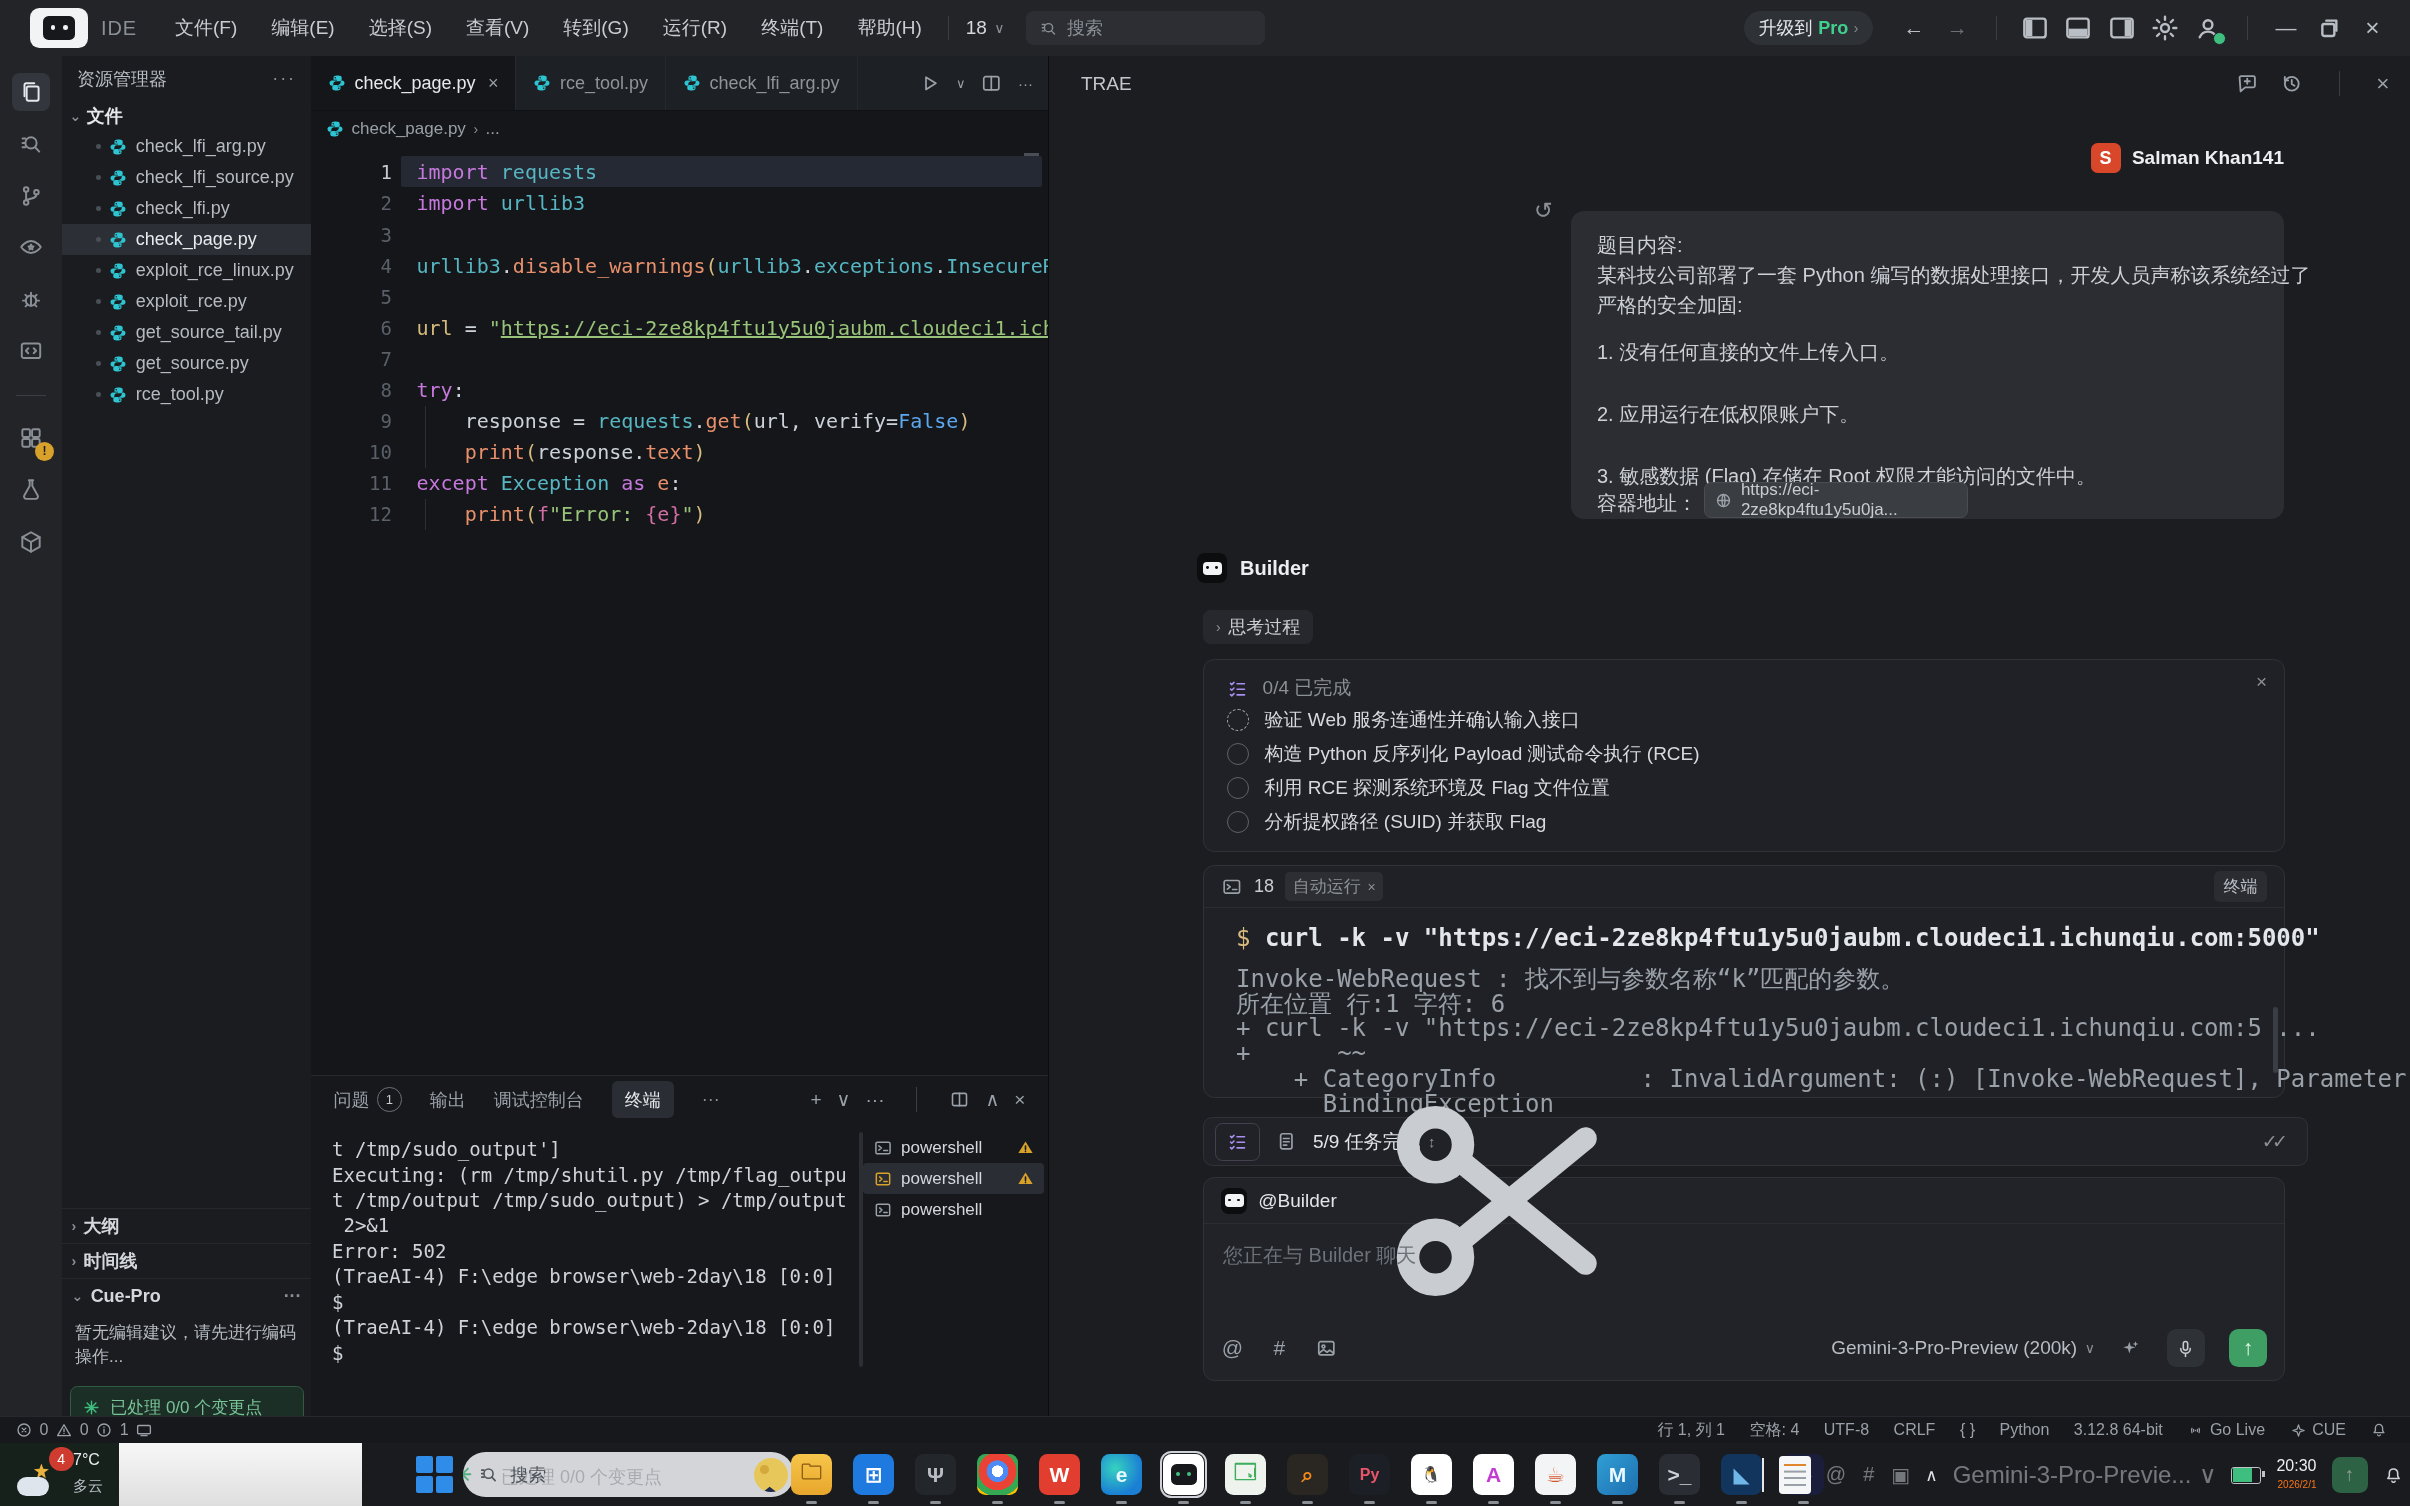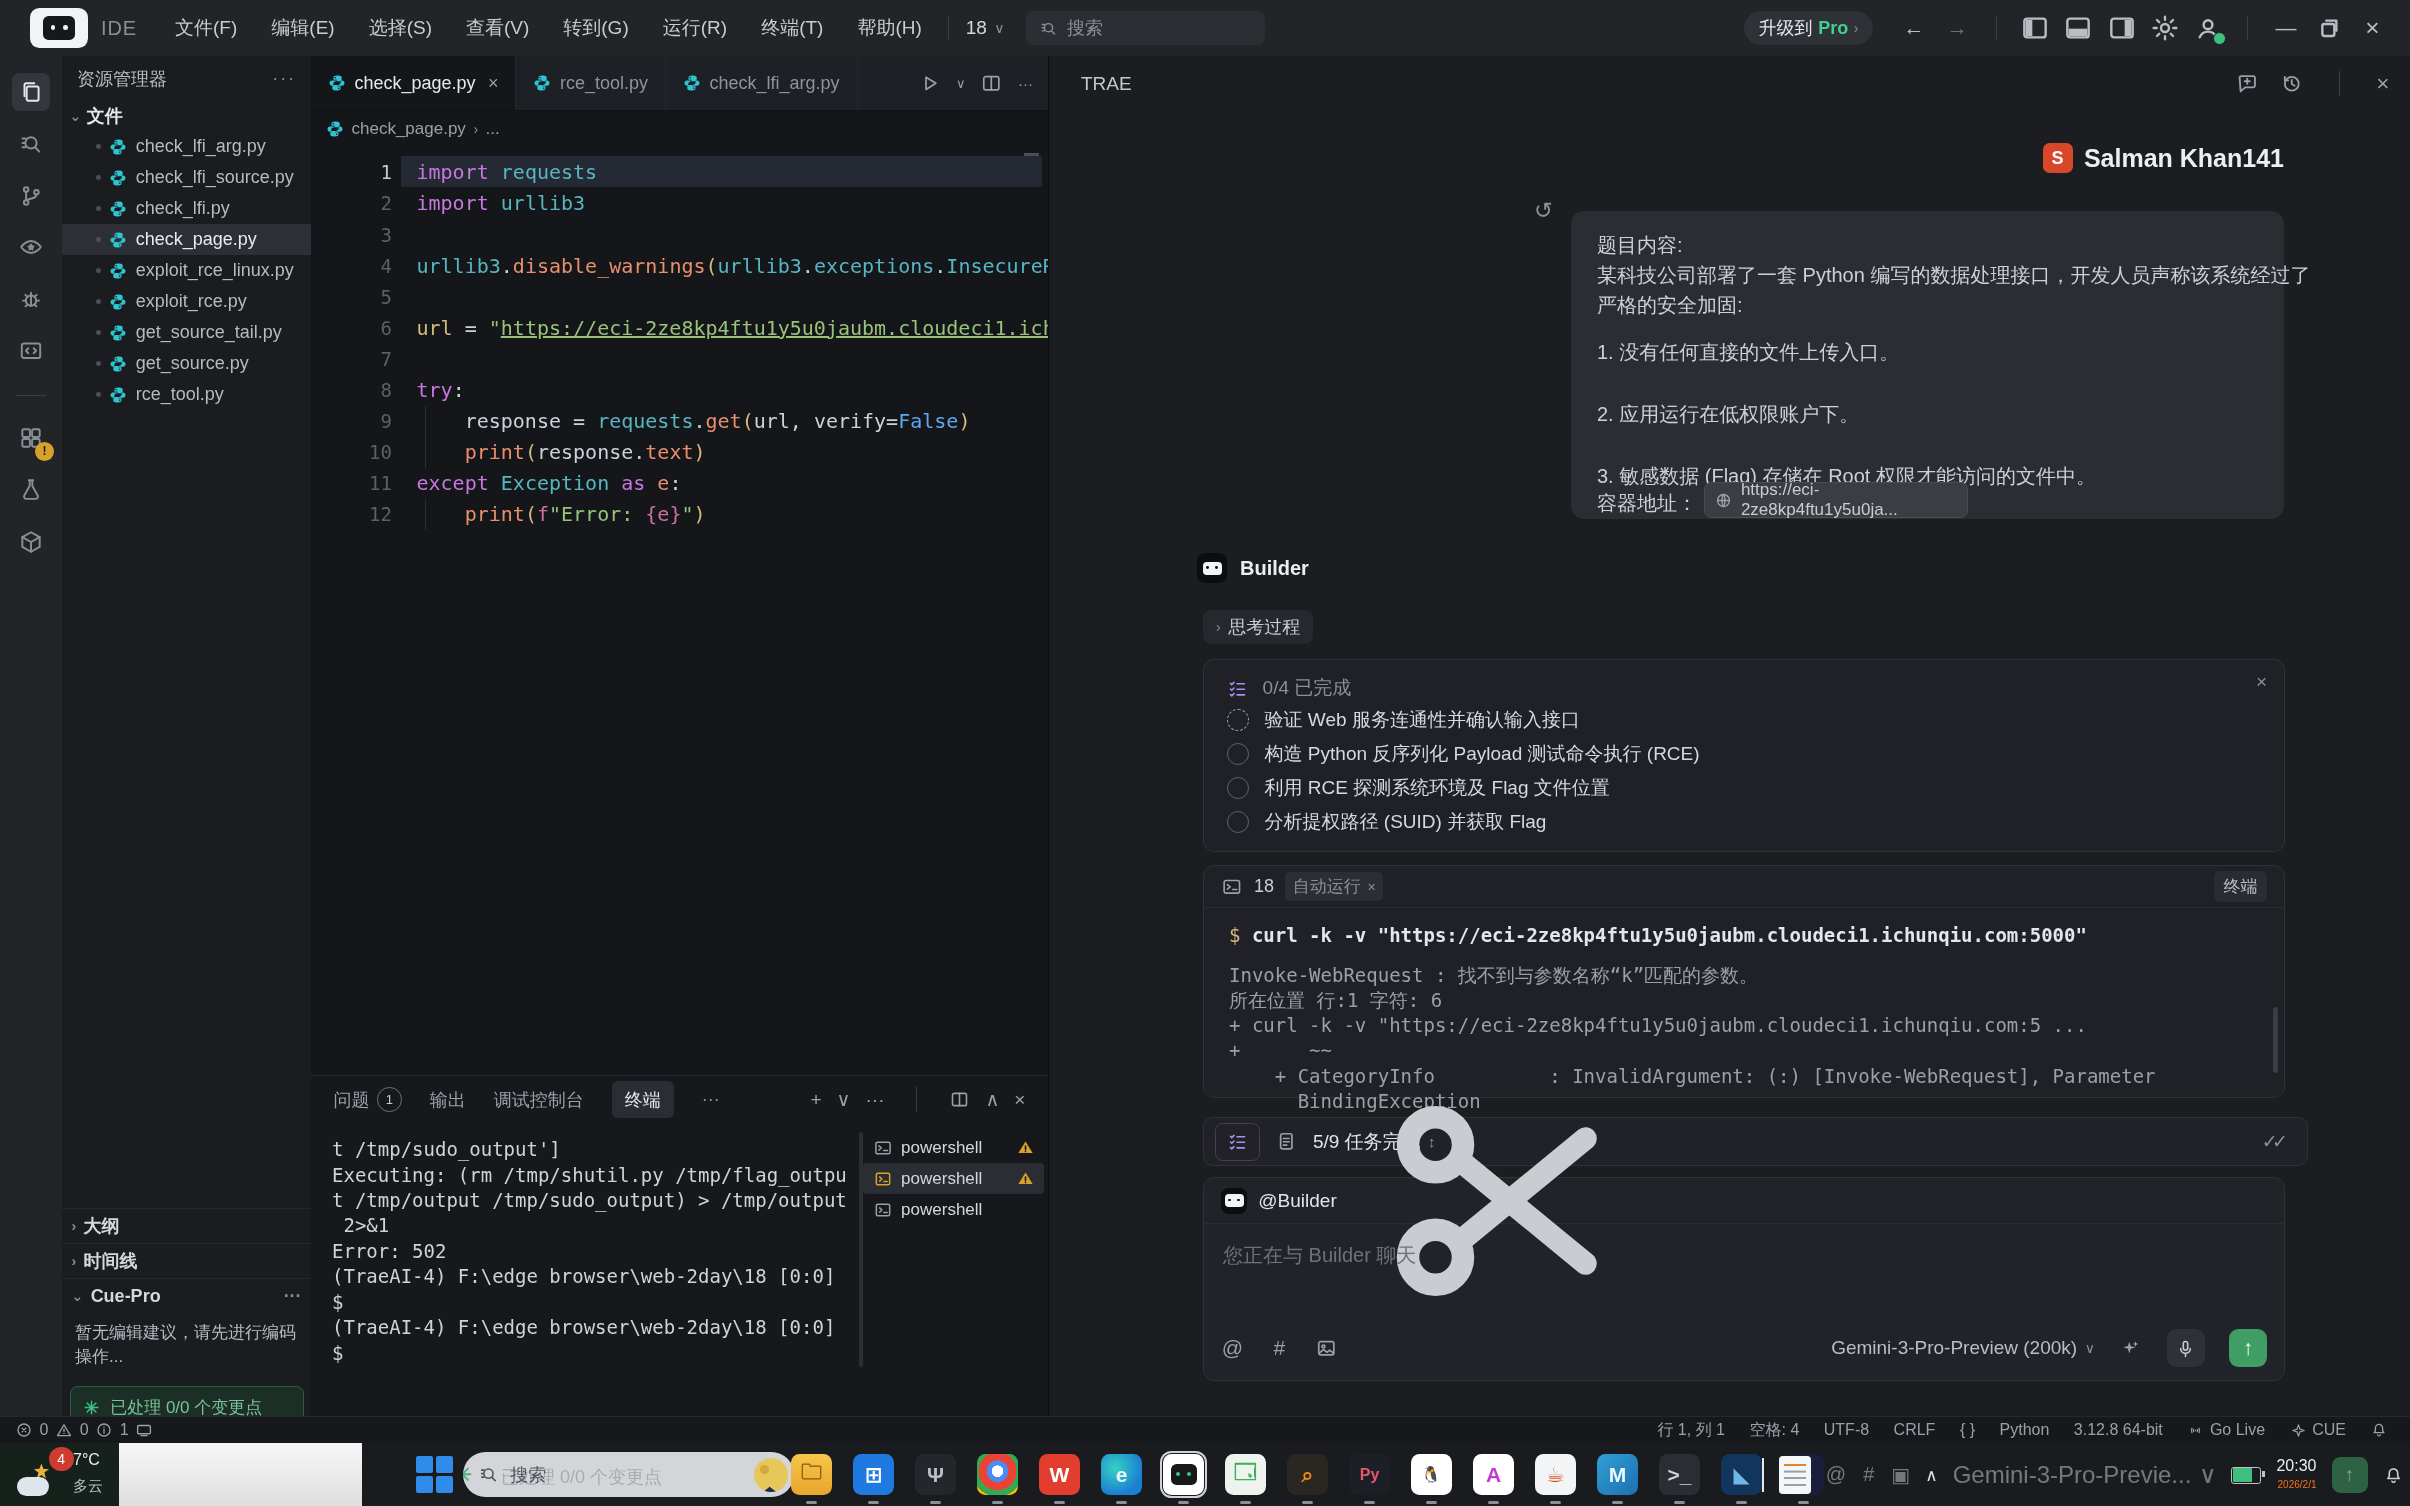--- a/index.html
+++ b/index.html
@@ -103,21 +103,21 @@
   #panel-scroll{position:absolute;right:185px;top:56px;width:3.8px;height:235px;background:#2b2e33;border-radius:1.9px;}
 
   
   #chat{left:1048px;top:56px;width:1363px;height:1360px;background:#1b1d21;border-left:0.9px solid #0b0c0e;}
   #chat-head{height:55px;display:flex;align-items:center;padding:0 22.6px 0 32px;color:#c3c7cd;font-size:19px;}
   #chat-head .hicons{margin-left:auto;display:flex;align-items:center;gap:19px;color:#9aa0a8;}
   #chat-head .icon{width:24.5px;height:24.5px;}
   #user-row{position:absolute;right:128px;top:87px;display:flex;align-items:center;gap:11.3px;}
   #user-avatar{width:30px;height:30px;border-radius:6.6px;background:#d9472b;color:#fff;font-weight:bold;
                font-size:18px;display:flex;align-items:center;justify-content:center;}
-  #user-name{font-weight:bold;color:#eceef1;font-size:25px;}
+  #user-name{font-weight:bold;color:#eceef1;font-size:19px;}
   #undo-ico{position:absolute;left:485px;top:141px;color:#8a8f96;font-size:22.6px;}
   #user-card{position:absolute;left:522px;top:155px;width:713px;height:308px;background:#2b2d32;border-radius:13px;
              color:#cdd1d7;font-size:20px;}
   #user-card .t{position:absolute;left:26px;white-space:nowrap;}
   #addr-pill{position:absolute;left:133px;top:271px;width:243px;height:34px;background:#3a3d42;border:0.9px solid #4a4d53;
              border-radius:7.5px;display:flex;align-items:center;gap:7.5px;padding:0 9.4px;font-size:17px;color:#c9ccd1;}
   #addr-pill .icon{width:19px;height:19px;color:#9aa0a8;flex:none;}
   #builder-row{position:absolute;left:148px;top:497px;display:flex;align-items:center;gap:13px;}
   .bot-ico{width:30px;height:30px;background:#0c0d0f;border-radius:7.5px;display:flex;align-items:center;justify-content:center;}
   .bot-ico .bface{width:19px;height:13px;background:#f2f3f5;border-radius:3.8px;position:relative;}
@@ -134,21 +134,21 @@
   .todo-item{position:absolute;left:22.6px;display:flex;align-items:center;gap:16px;font-size:19px;color:#d6d9de;}
   .spinner{width:20px;height:20px;border:1.9px dashed #9aa0a8;border-radius:50%;flex:none;}
   .circ{width:20px;height:20px;border:1.9px solid #5d6167;border-radius:50%;flex:none;}
   #term-card{top:809px;height:231px;}
   #term-card-head{position:absolute;left:0;top:0;right:0;height:41px;border-bottom:0.9px solid #2b2d32;
                   display:flex;align-items:center;gap:11.3px;padding:0 17px;}
   #term-card-head .icon{width:21.7px;height:21.7px;color:#9aa0a8;}
   #term-id{font-size:18px;color:#c9ccd1;}
   #term-mode{background:#2c2e33;border-radius:4.7px;padding:2.8px 7.5px;color:#8b9097;font-size:17px;display:flex;gap:6.6px;align-items:center;}
   #term-corner{margin-left:auto;background:#2a2c31;border-radius:5.6px;padding:3.8px 9.4px;color:#b9bdc4;font-size:17px;}
-  .cterm-line{position:absolute;left:25px;white-space:pre;font-size:19px;color:#9aa0a8;}
+  .cterm-line{position:absolute;left:32px;white-space:pre;font-size:24px;color:#9aa0a8;}
   .cterm-cmd{color:#e3e6ea;font-weight:bold;}
   .cterm-p{color:#d7ba7d;}
   #cterm-scroll{position:absolute;right:5.6px;top:141px;width:5.6px;height:66px;background:#3a3d43;border-radius:2.8px;}
   #tasksbar{position:absolute;left:154px;top:1061px;width:1080px;height:47px;background:#202227;border:0.9px solid #303237;
             border-radius:9.4px;display:flex;align-items:center;padding:0 11.3px;gap:15px;}
   #tasks-btn{width:43px;height:36px;border:0.9px solid #45404f;border-radius:7.5px;display:flex;align-items:center;justify-content:center;}
   #tasks-btn .icon{width:21px;height:21px;color:#a98ff0;}
   #tasks-doc{width:22.6px;height:22.6px;color:#9aa0a8;}
   #tasks-label{color:#e2e5e9;font-size:19px;display:flex;align-items:center;gap:7.5px;}
   #tasks-label .upd{color:#8b9097;font-size:15px;}

